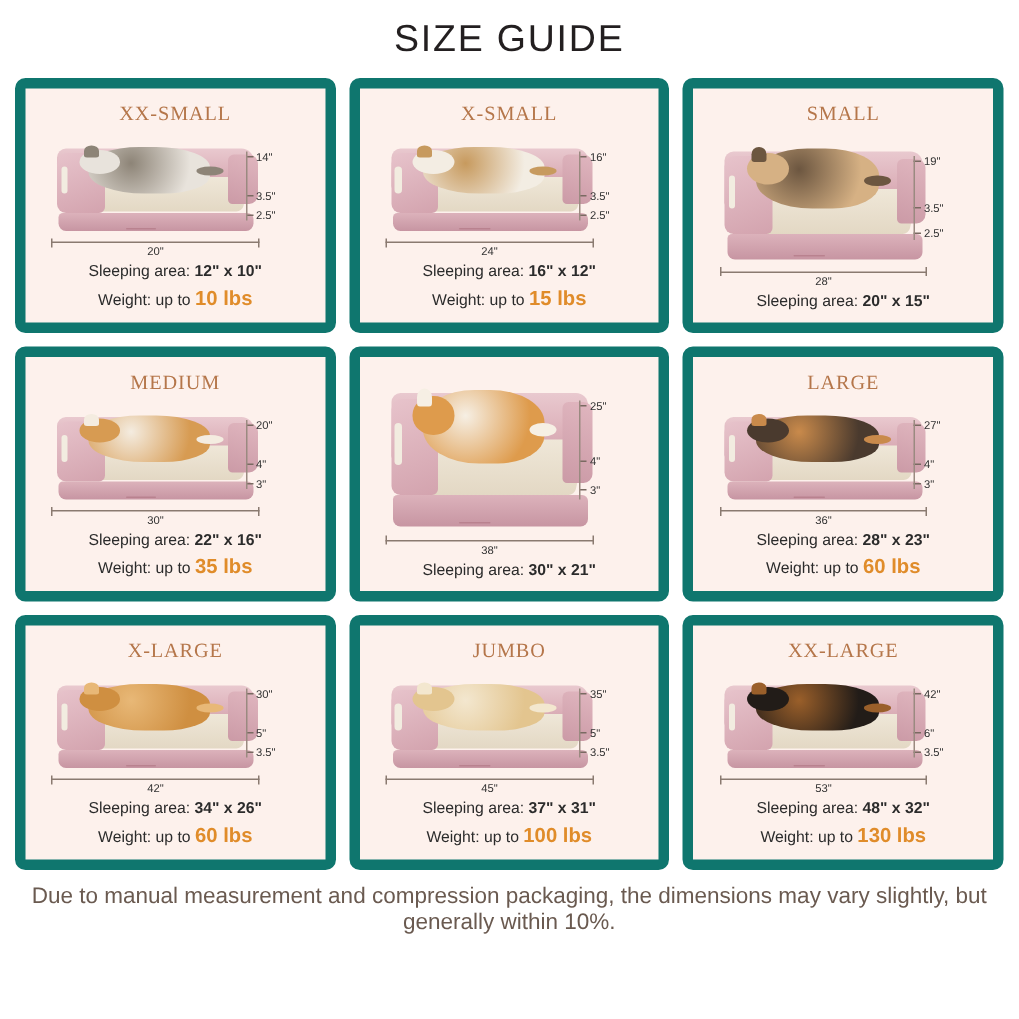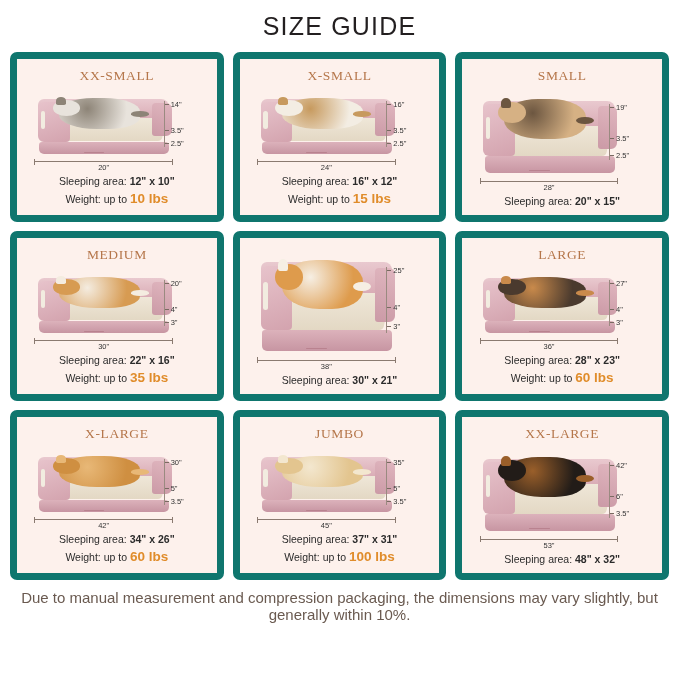--- a/index.html
+++ b/index.html
@@ -635,18 +635,19 @@
             </div>
             <div class="vline" style="left: 0px; top: 4%; height: 74%;"></div>
           </div>
           <div class="dim-h">
             <div class="bar"></div>
             <div>53"</div>
           </div>
         </div>
         <div class="specs">
           <div class="spec-line"><span>Sleeping area:</span> <b>48" x 32"</b></div>
+          <div class="spec-line"><span>Weight:</span> <span>up to</span> <span class="weight">130 lbs</span></div>
         </div>
       </div>
     </div>
 
   <div class="footer">Due to manual measurement and compression packaging, the dimensions may vary slightly, but generally within 10%.</div>
 </div>
 
 </body></html>

